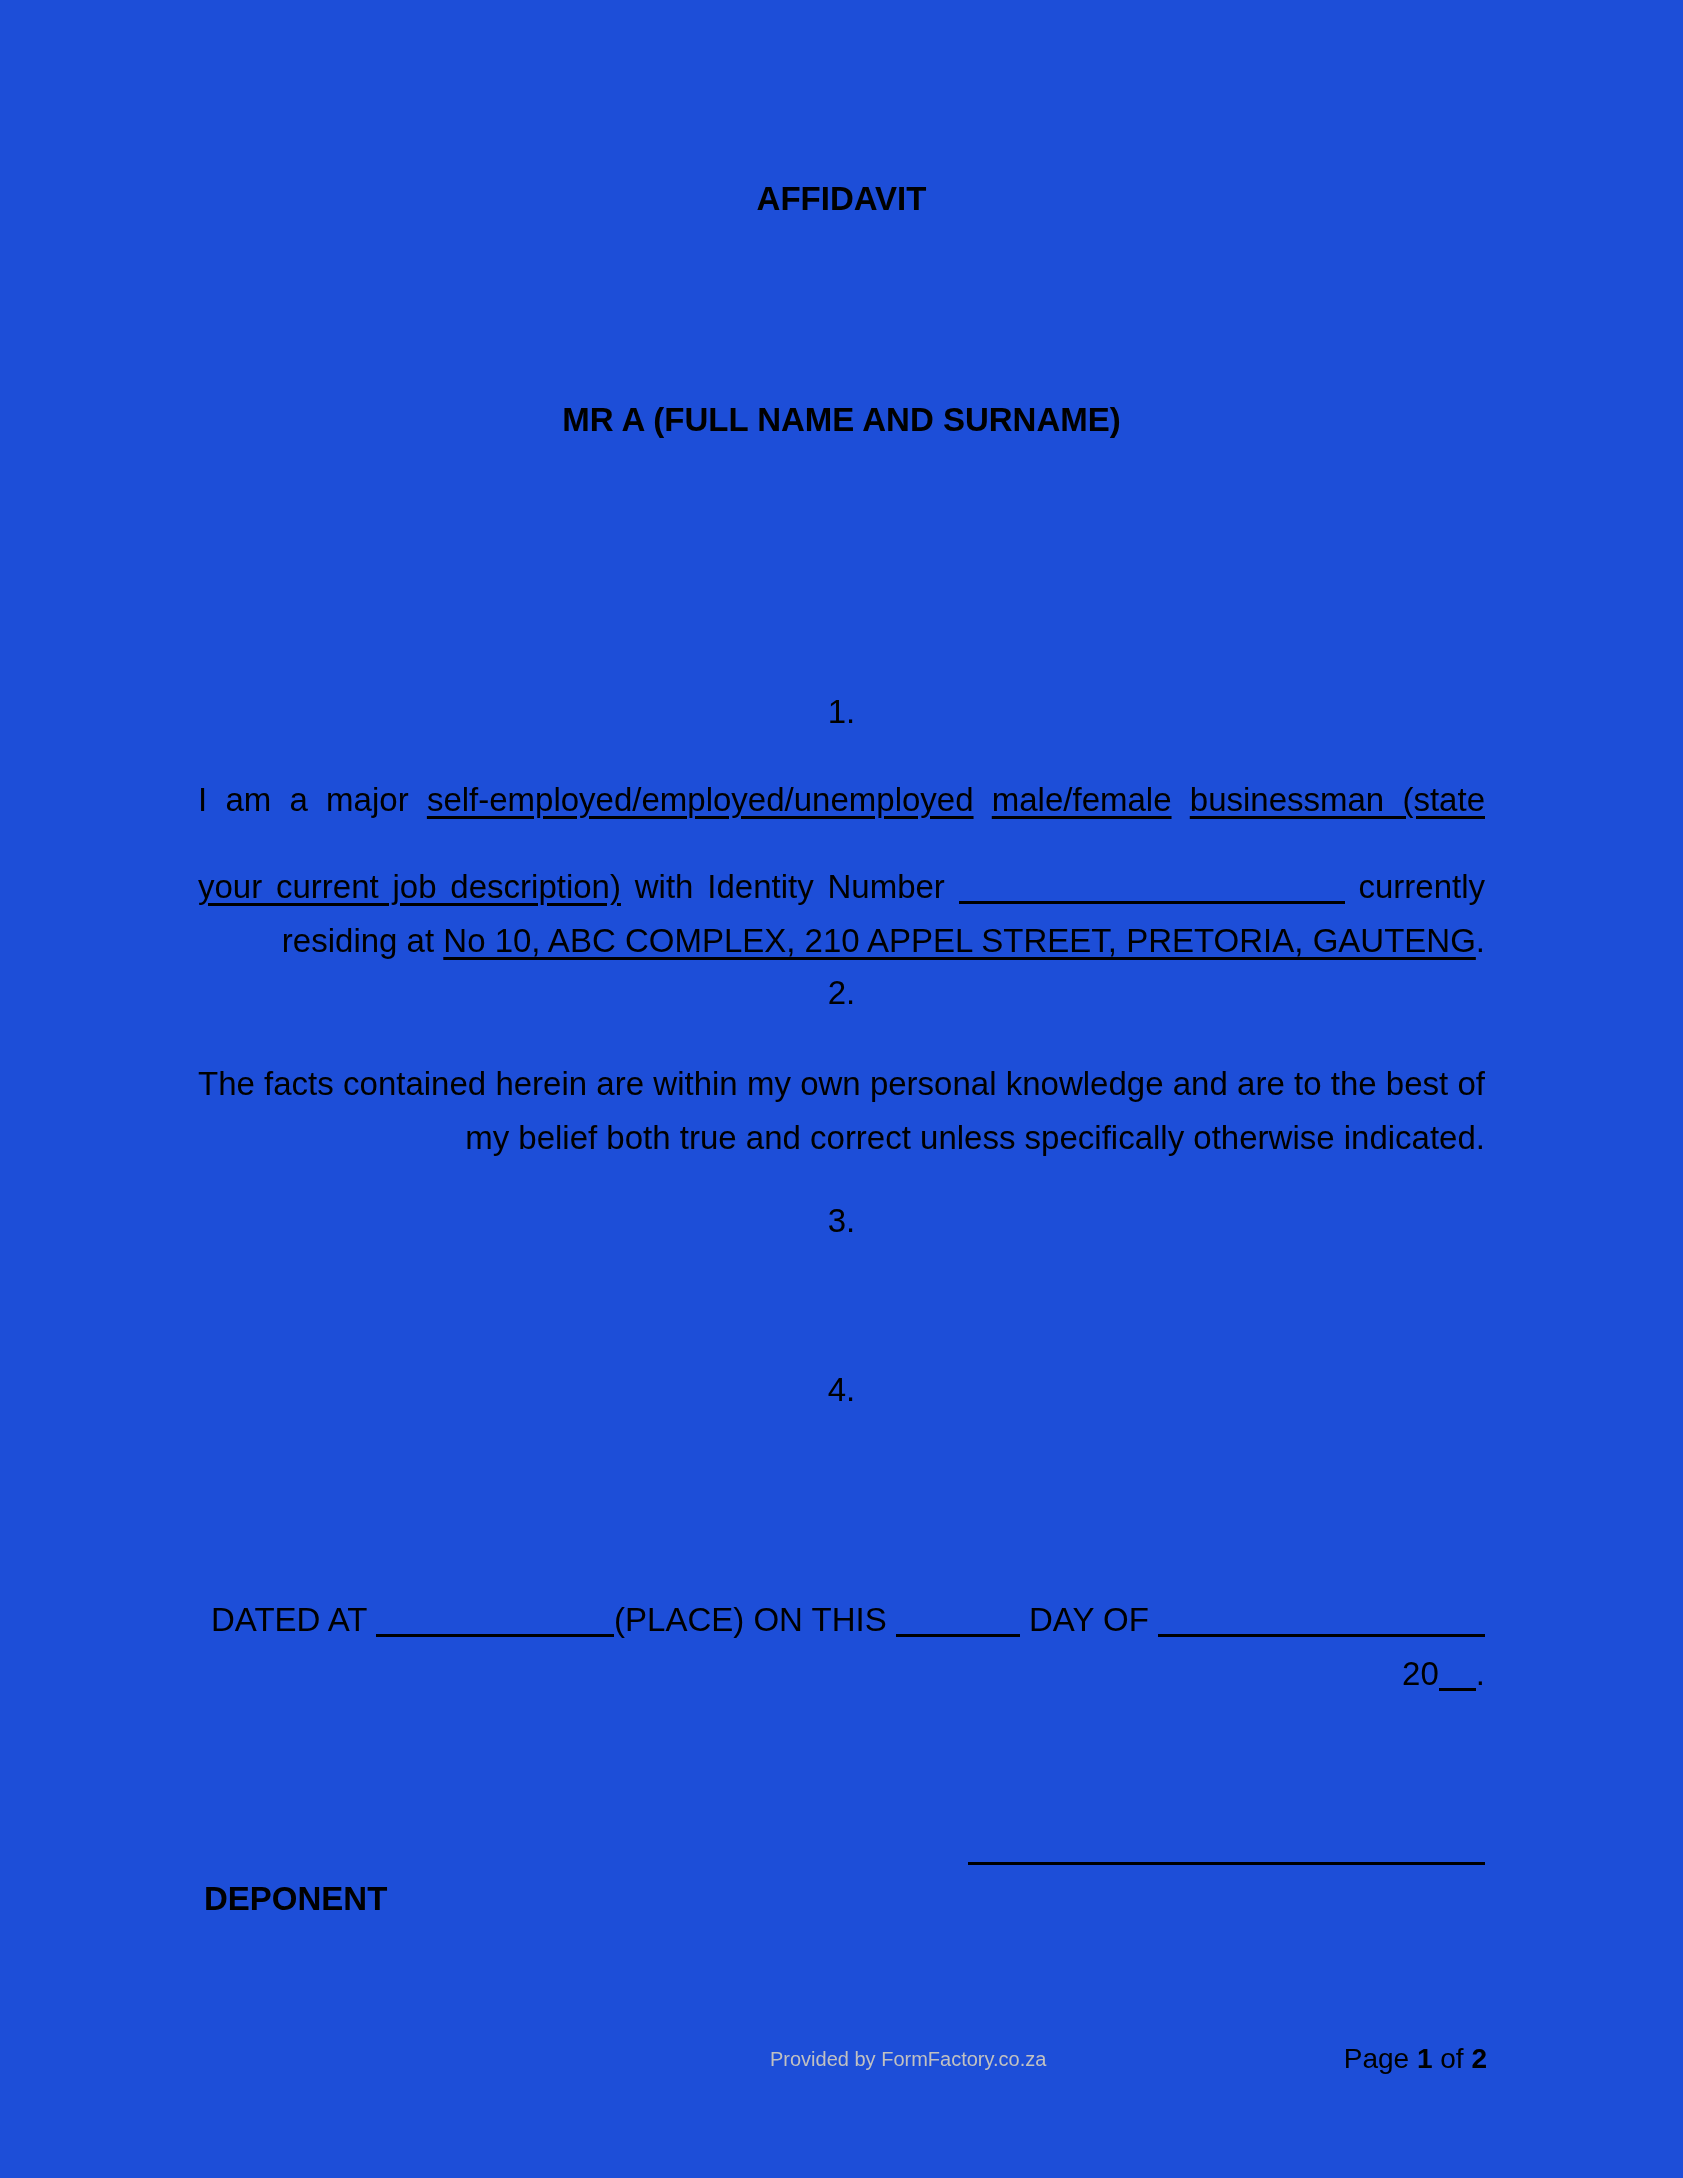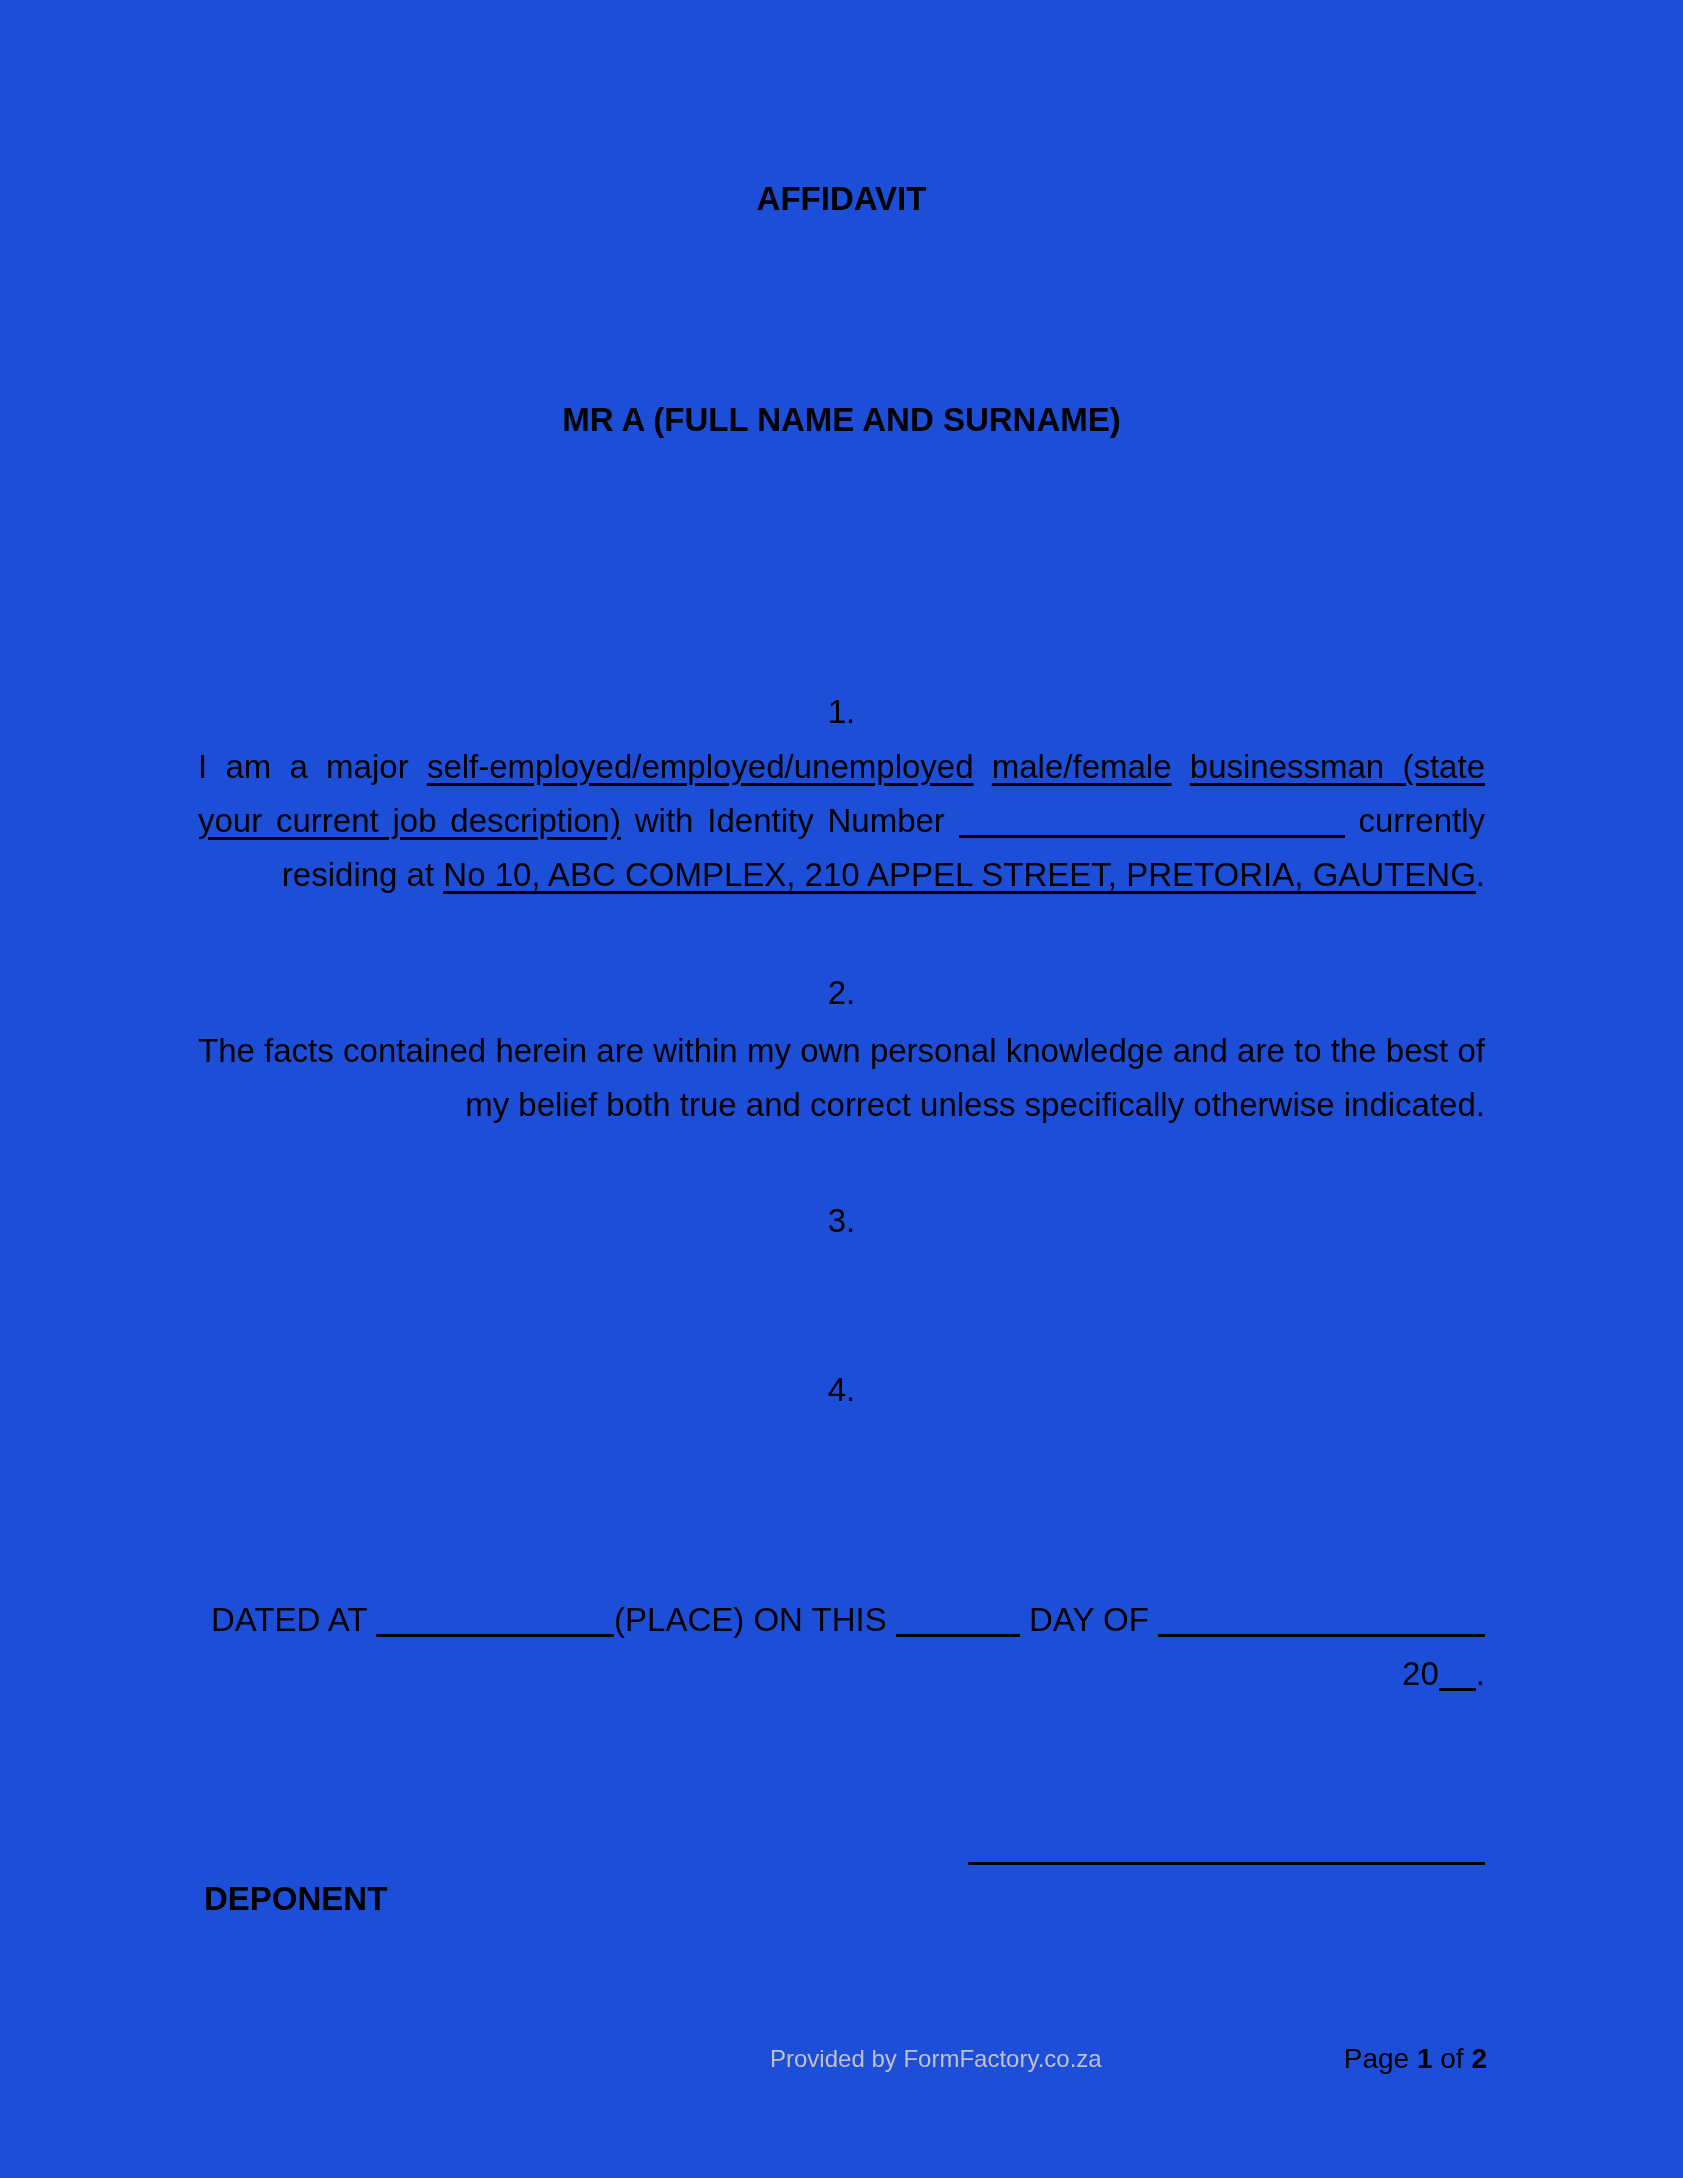--- a/index.html
+++ b/index.html
@@ -15,21 +15,21 @@
   .line{
     position:absolute;left:198px;width:1287px;
     line-height:54px;white-space:nowrap;
   }
   .para{
     position:absolute;left:198px;width:1287px;
     line-height:54px;
   }
   .center{text-align:center;}
   .bold{font-weight:bold;}
-  .jline{text-align:justify;text-align-last:justify;}
+  .jline{text-align:justify;text-align-last:justify;margin-top:33px;}
   .lline{text-align:right;}
   .u{
     text-decoration:underline;
     text-decoration-thickness:3px;
     text-underline-offset:5px;
   }
   .blank{
     display:inline-block;
     border-bottom:3px solid #000;
     vertical-align:-6px;
@@ -38,21 +38,21 @@
   .sig-line{
     position:absolute;left:968px;top:1862px;width:517px;
     border-top:3px solid #000;height:0;
   }
   .deponent{
     position:absolute;left:204px;top:1872px;width:1287px;
     font-weight:bold;line-height:54px;
   }
   .footer-provided{
     position:absolute;left:770px;top:2041px;
-    font-size:24px;line-height:36px;color:#c1c1c1;white-space:nowrap;text-align:center;
+    font-size:20px;line-height:36px;color:#c1c1c1;white-space:nowrap;text-align:center;
   }
   .footer-page{
     position:absolute;right:196px;top:2041px;
     font-size:28px;line-height:36px;color:#000;white-space:nowrap;
   }
   .footer-page .b{font-weight:bold;}
 </style>
 </head>
 <body>
 

